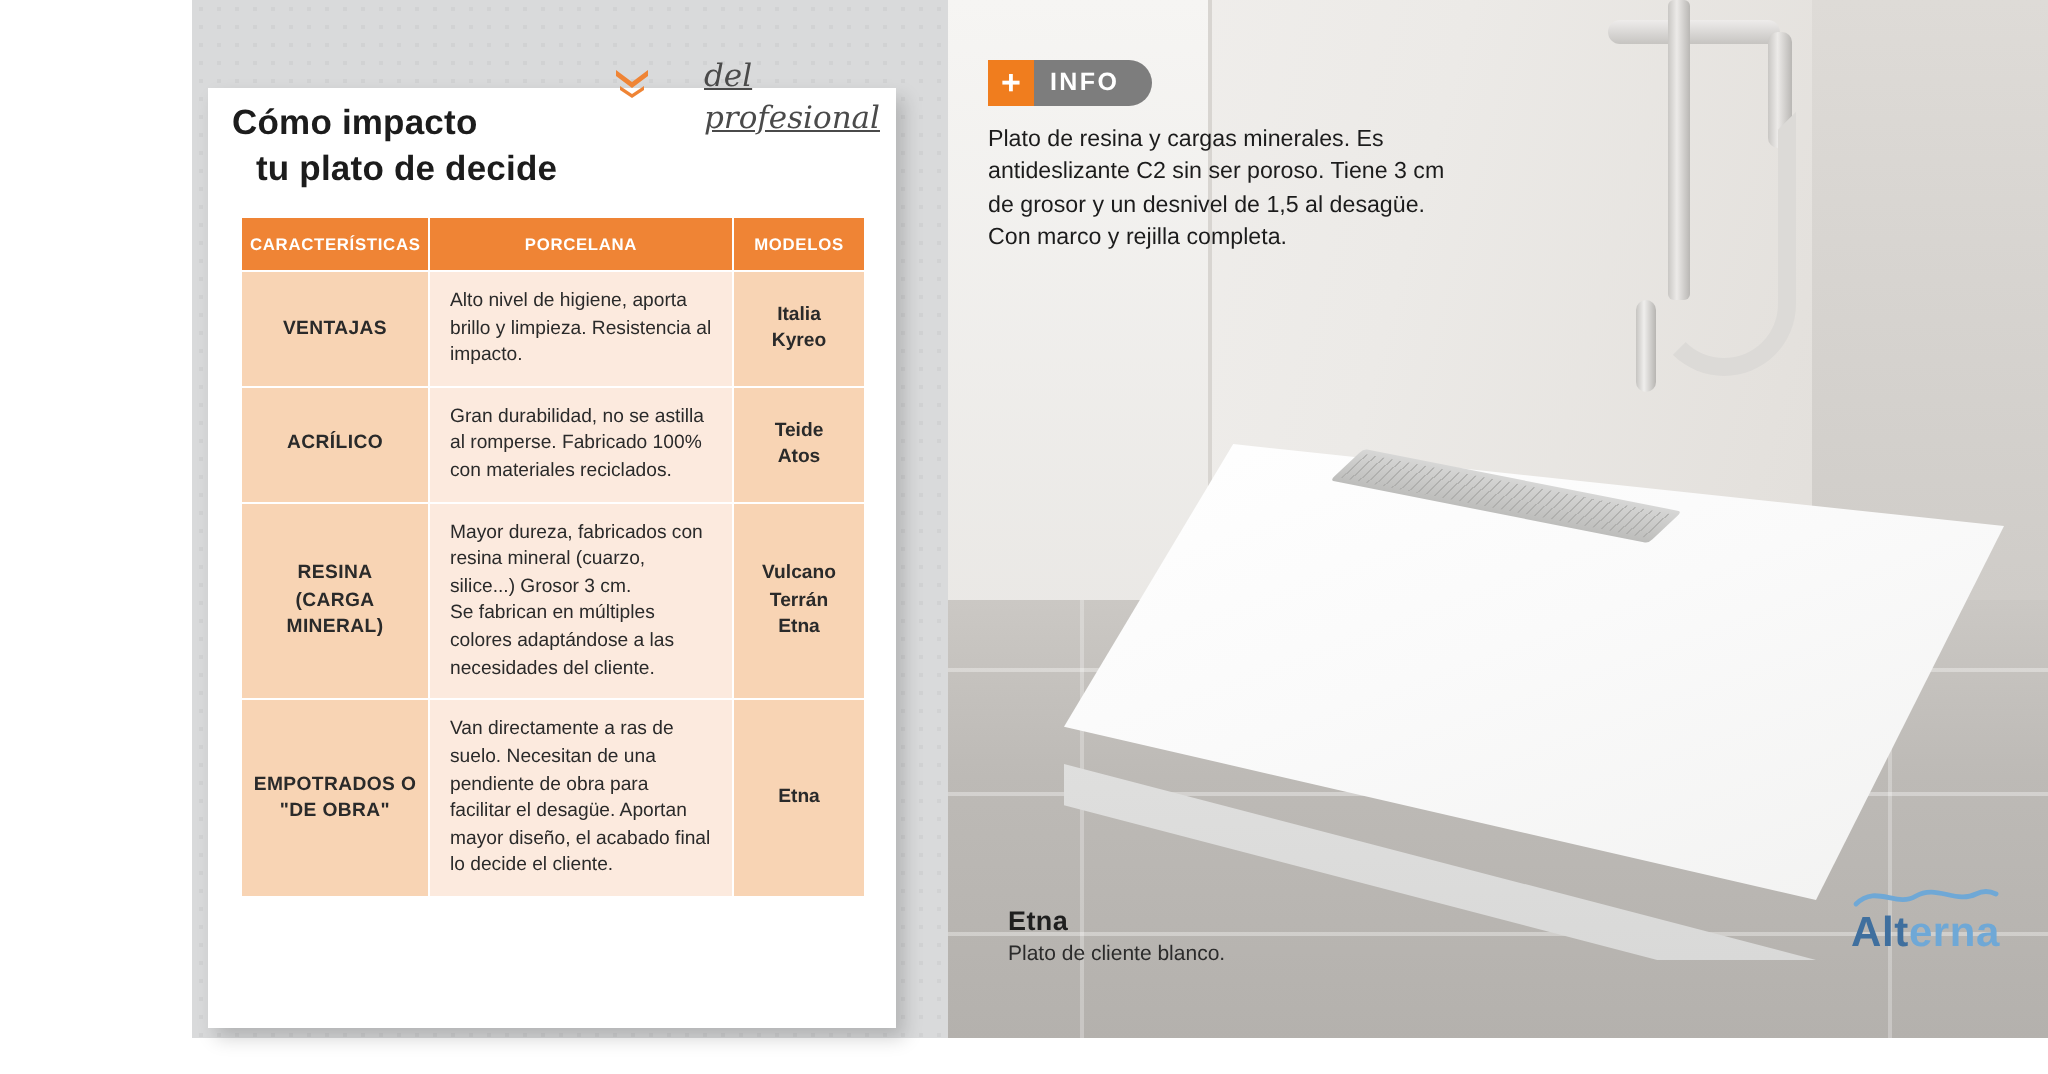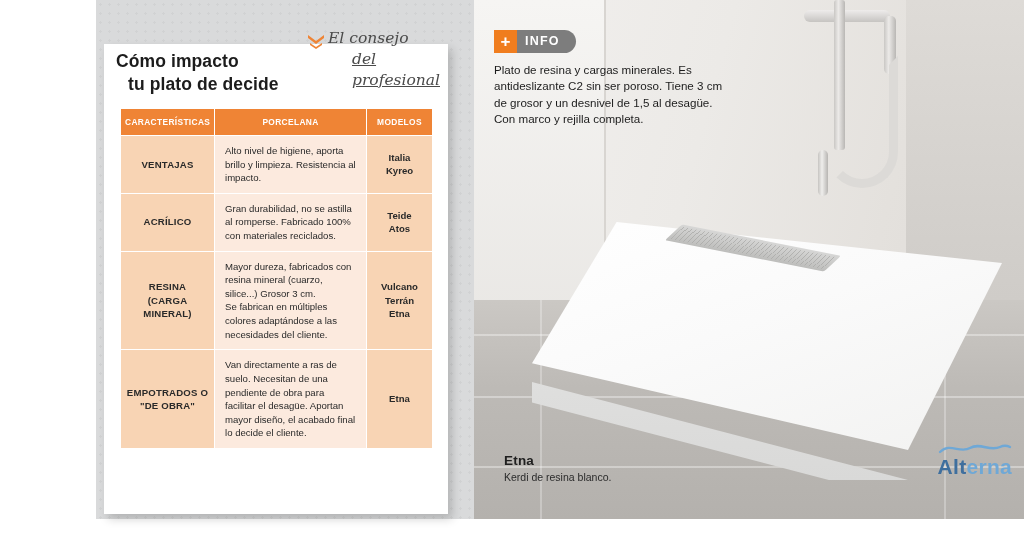--- a/index.html
+++ b/index.html
@@ -279,21 +279,21 @@
     left: 20px; top: 62px;
     width: 230px;
     font-size: 11.6px;
     line-height: 1.42;
     color: #1c1c1c;
   }
 
   
   .logo {
     position: absolute;
-    right: 12px; bottom: 42px;
+    right: 24px; bottom: 42px;
     display: flex; flex-direction: column; align-items: flex-end;
   }
   .logo-wave svg { display: block; }
   .logo-text {
     font-size: 21px;
     font-weight: bold;
     color: #6fa8d6;
     letter-spacing: .3px;
     line-height: 1;
     margin-top: 1px;
@@ -316,21 +316,20 @@
   </div>
 
   <div class="consejo">
     <span class="chev">
       <svg width="20" height="20" viewBox="0 0 20 20">
         <path d="M2 3 L10 9 L18 3 L18 6 L10 12 L2 6 Z" fill="#ef8435"></path>
         <path d="M4 11 L10 15 L16 11 L16 13 L10 17 L4 13 Z" fill="#ef8435"></path>
       </svg>
     </span>
     <div class="consejo-text">
-      <span class="consejo-l1">El consejo</span>
       <span class="consejo-l2">del profesional</span>
     </div>
   </div>
 
   <table class="tbl">
     <colgroup>
         <col class="col1">
         <col class="col2">
         <col class="col3">
       </colgroup>
@@ -394,21 +393,21 @@
     <div class="col-handle"></div>
 
     <div class="info-badge">
       <span class="info-plus">+</span>
       <span class="info-label">INFO</span>
     </div>
     <div class="info-text">Plato de resina y cargas minerales. Es antideslizante C2 sin ser poroso. Tiene 3 cm de grosor y un desnivel de 1,5 al desagüe. Con marco y rejilla completa.</div>
 
     <div class="photo-caption">
       <div class="name">Etna</div>
-      <div class="desc">Kerdi de resina blanco.</div>
+      <div class="desc">Plato de cliente blanco.</div>
     </div>
 
     <div class="logo">
       <span class="logo-wave">
         <svg width="74" height="12" viewBox="0 0 74 12">
           <path d="M2 9 C12 -1, 22 11, 32 5 C42 -1, 52 9, 62 4 C66 2, 70 3, 72 4" fill="none" stroke="#6fa8d6" stroke-width="2.4" stroke-linecap="round"></path>
         </svg>
       </span>
       <span class="logo-text"><span class="dark">Alt</span><span>erna</span></span>
     </div>

